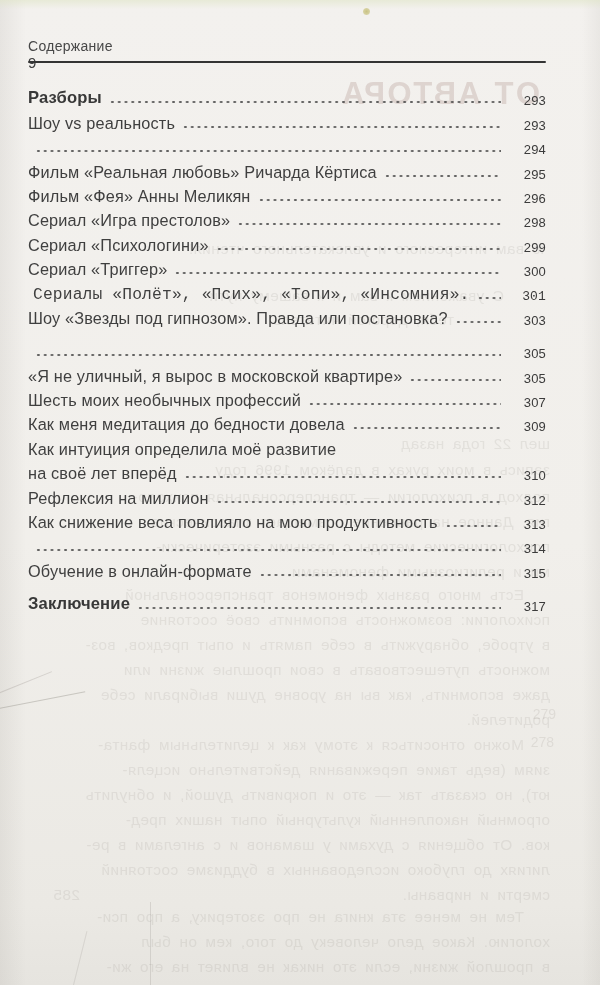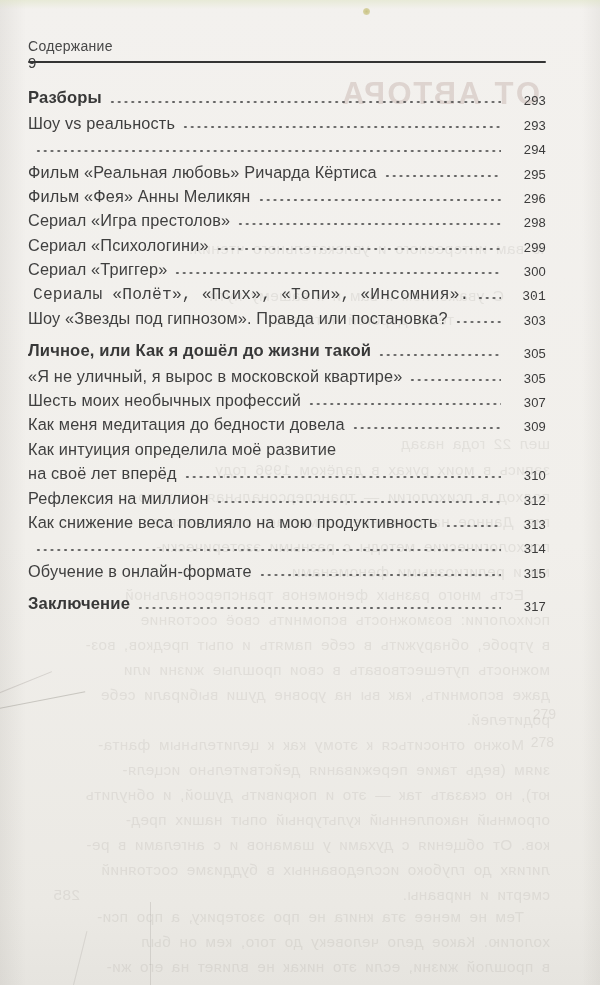--- a/index.html
+++ b/index.html
@@ -183,21 +183,20 @@
     <span class="toc-label">Сериалы «Полёт», «Псих», «Топи», «Инсомния».</span>
     <span class="leader"></span>
     <span class="toc-page">301</span>
   </div>
       <div class="toc-row">
     <span class="toc-label">Шоу «Звезды под гипнозом». Правда или постановка?</span>
     <span class="leader"></span>
     <span class="toc-page">303</span>
   </div>
       <div class="toc-row bold gap">
-    <span class="toc-label">Личное, или Как я дошёл до жизни такой</span>
     <span class="leader"></span>
     <span class="toc-page">305</span>
   </div>
       <div class="toc-row">
     <span class="toc-label">«Я не уличный, я вырос в московской квартире»</span>
     <span class="leader"></span>
     <span class="toc-page">305</span>
   </div>
       <div class="toc-row">
     <span class="toc-label">Шесть моих необычных профессий</span>

